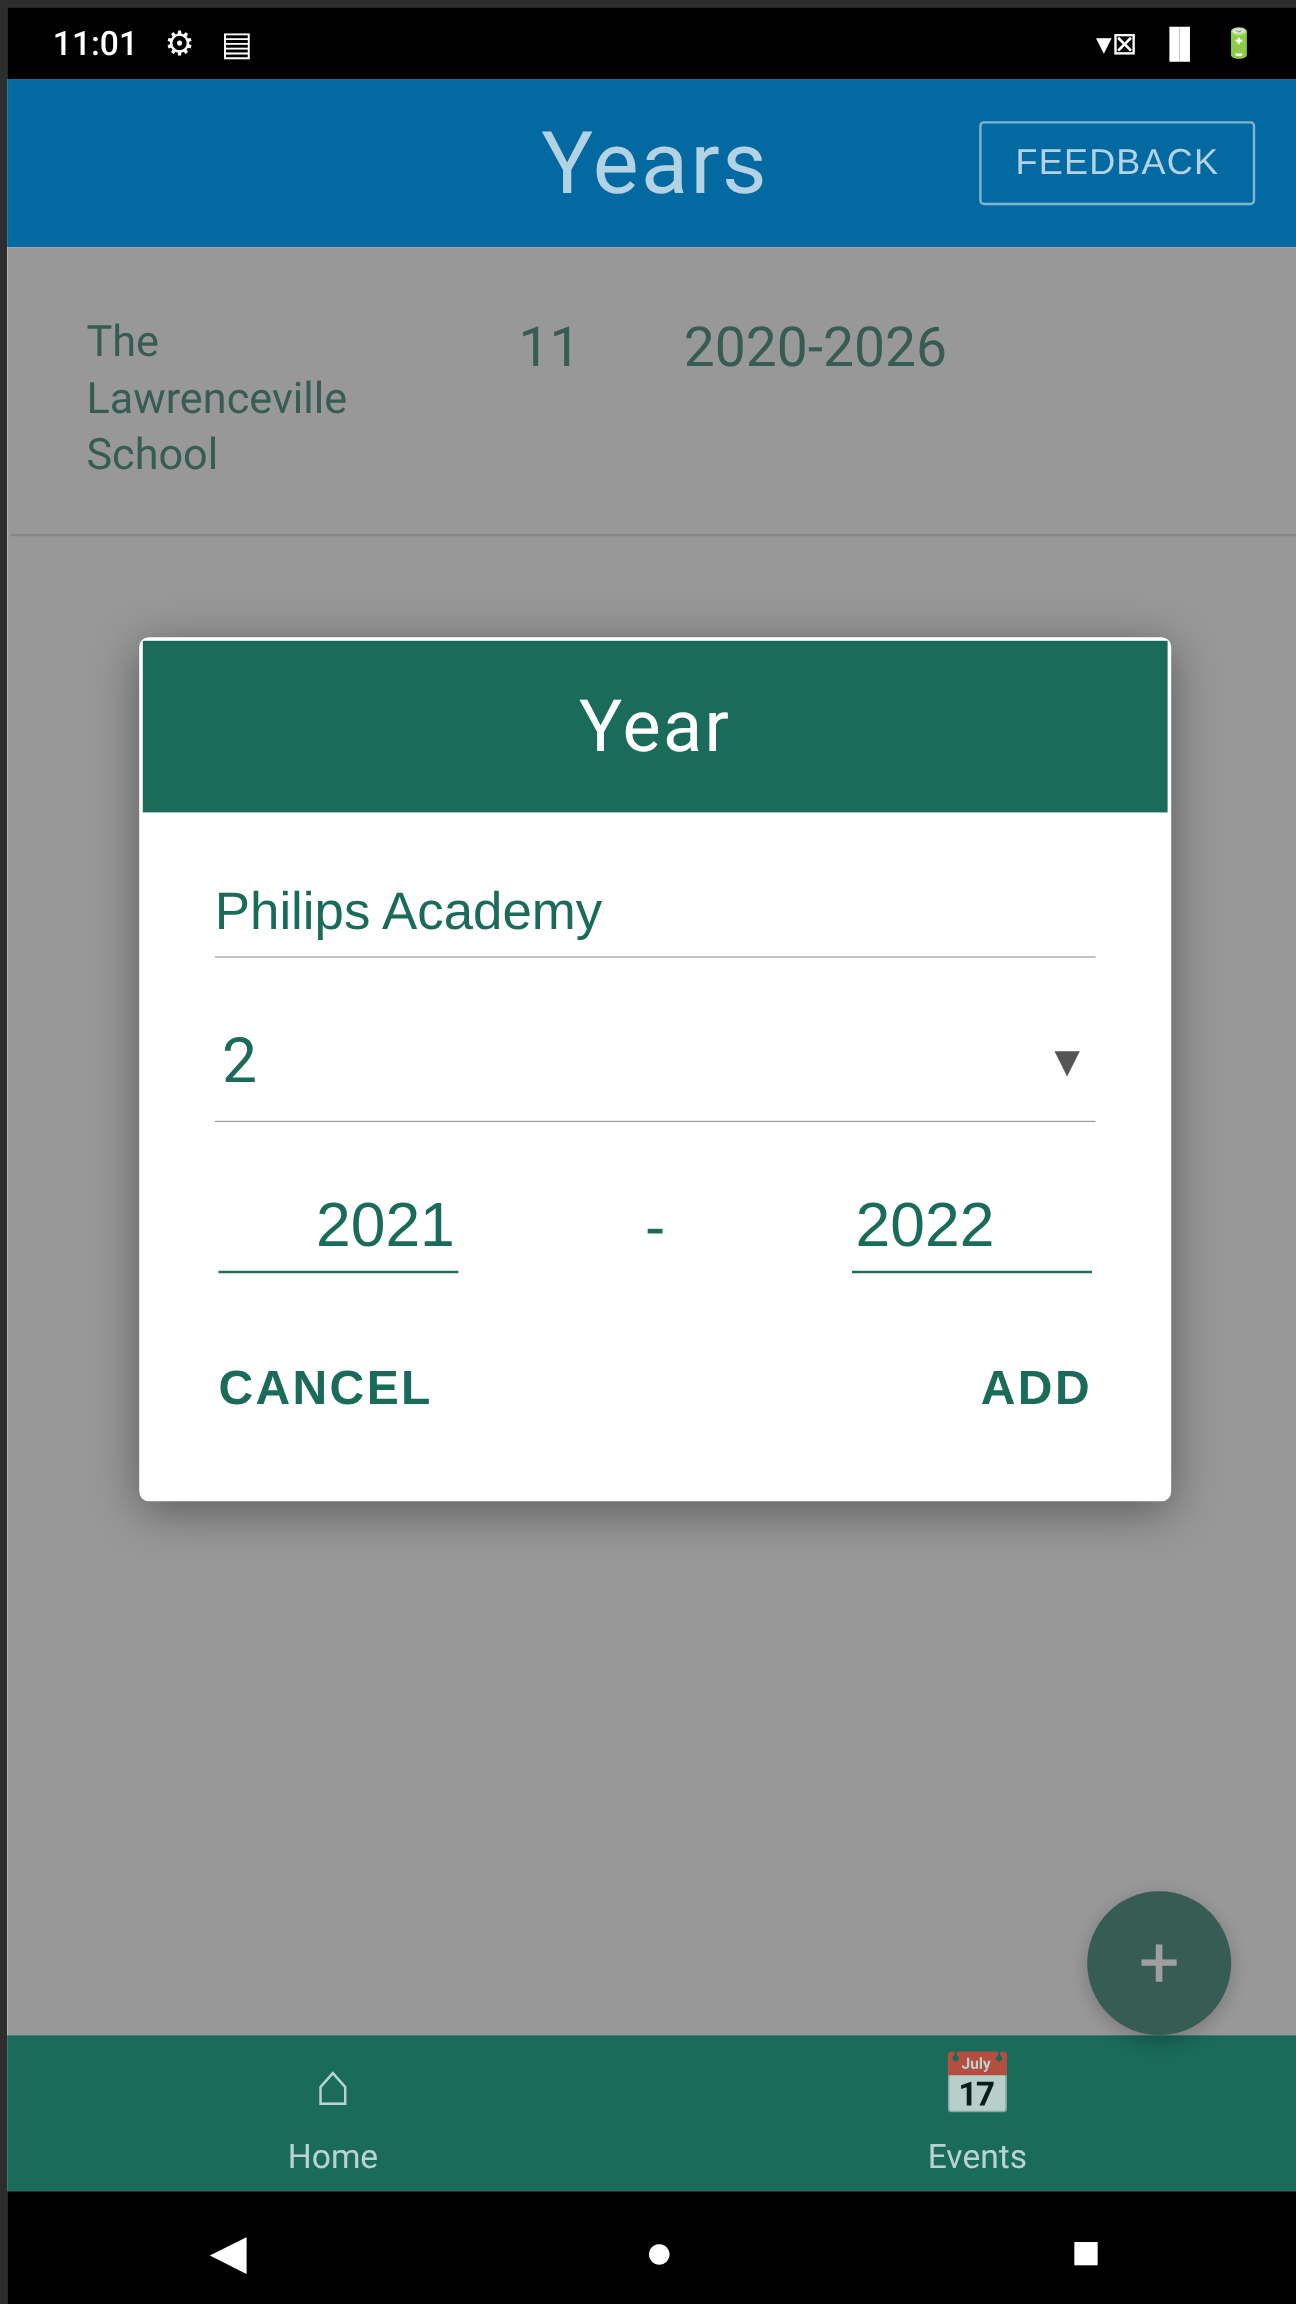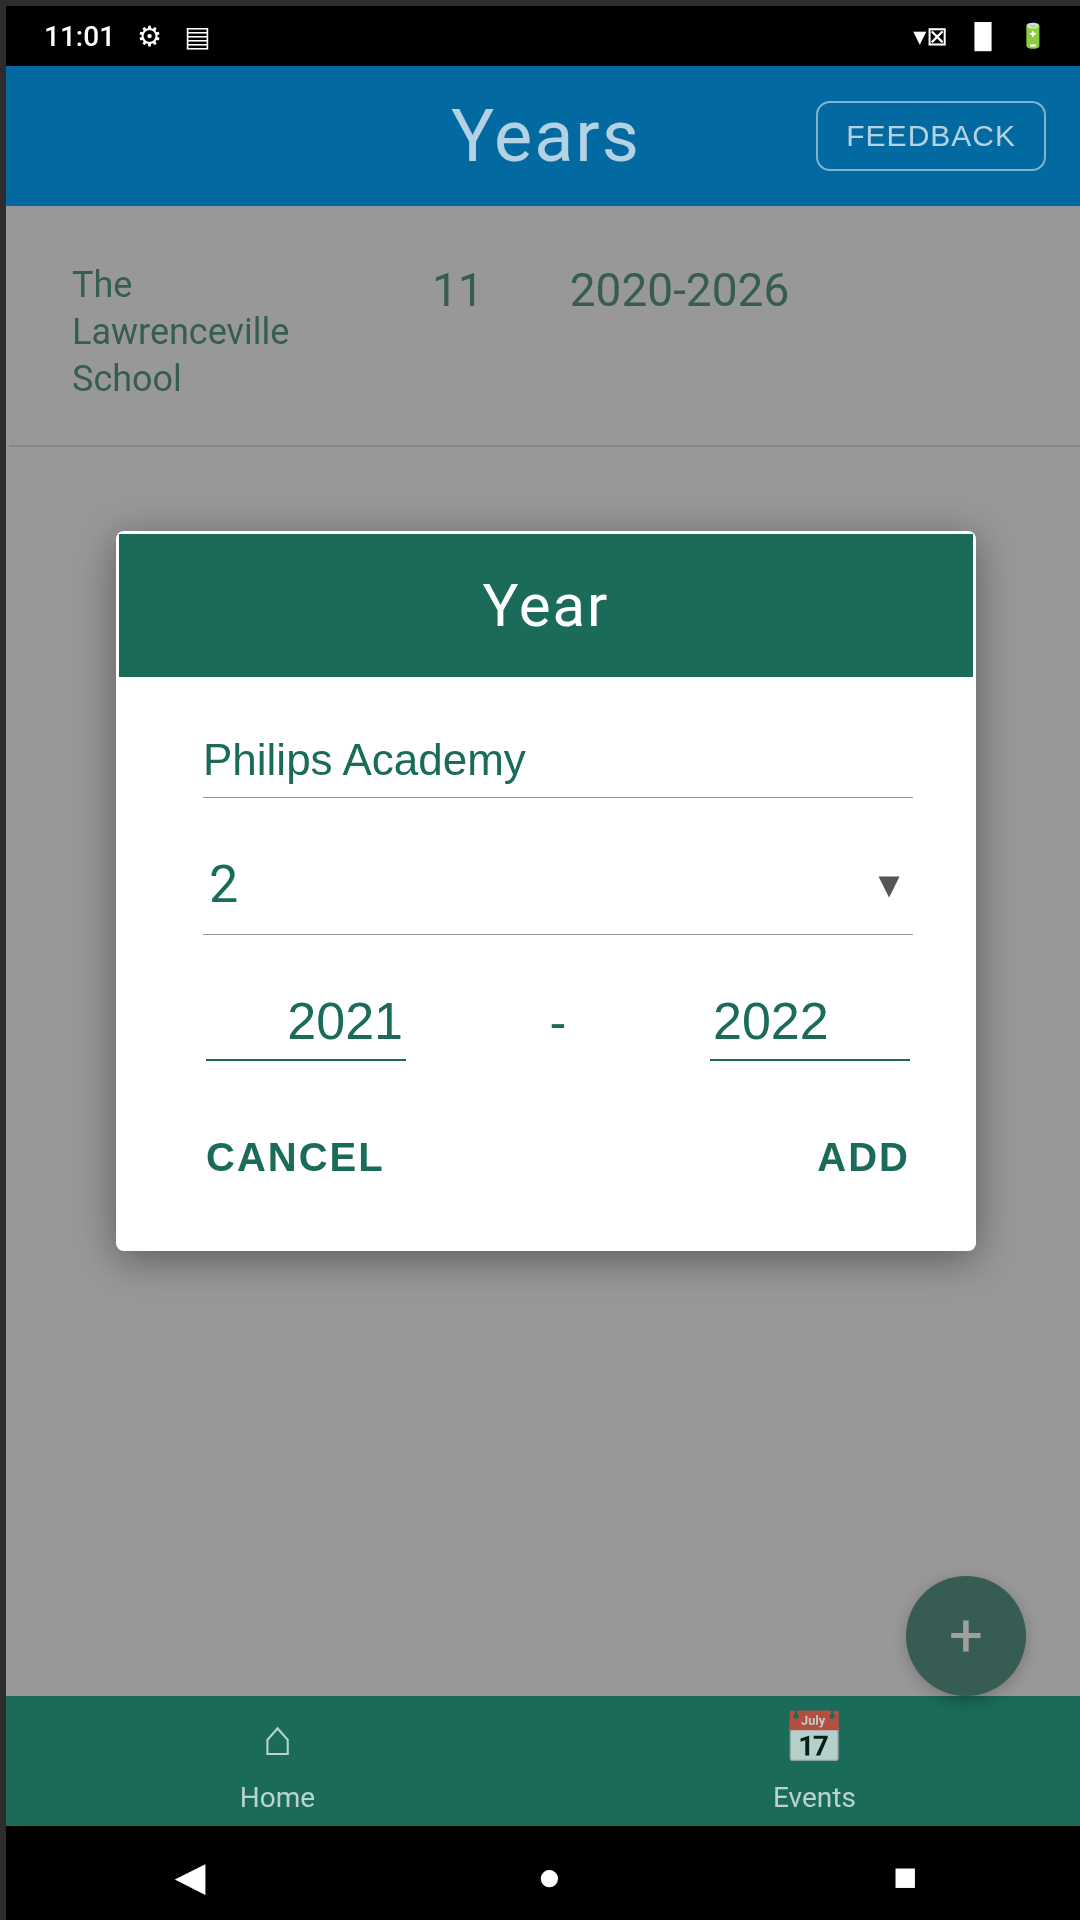--- a/index.html
+++ b/index.html
@@ -57,21 +57,21 @@
       position: absolute;
       right: 40px;
       border: 2px solid rgba(255,255,255,0.5);
       color: rgba(255,255,255,0.7);
       background: transparent;
       padding: 16px 28px;
       font-size: 30px;
       font-weight: 500;
       letter-spacing: 1px;
       cursor: pointer;
-      border-radius: 14px;
+      border-radius: 4px;
     }
 
     .school-row {
       padding: 50px 60px 40px 60px;
       display: flex;
       align-items: flex-start;
       gap: 80px;
       border-bottom: 2px solid #ccc;
     }
     .school-name {
@@ -110,21 +110,20 @@
       text-align: center;
     }
     .dialog-title {
       color: #fff;
       font-size: 60px;
       font-weight: 400;
       letter-spacing: 2px;
     }
     .dialog-body {
       padding: 50px 60px 40px 60px;
-      margin-left: 24px;
     }
 
     
     .input-field {
       width: 100%;
       border: none;
       border-bottom: 1px solid #999;
       font-size: 44px;
       color: #1a6b5a;
       padding: 8px 0 12px 0;

